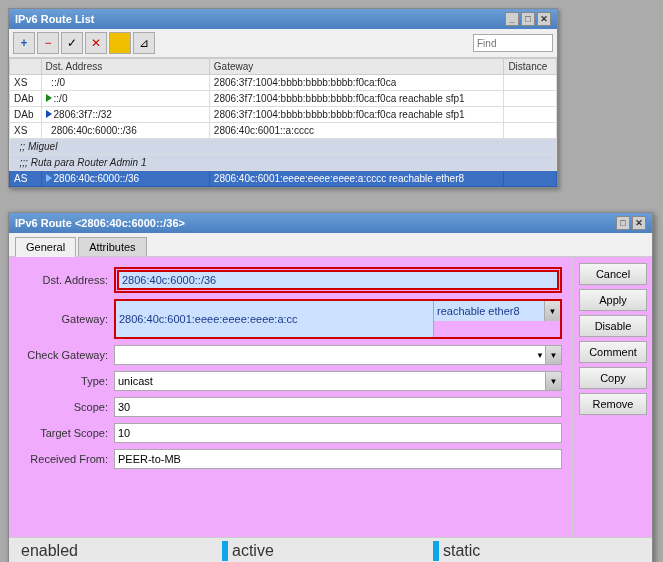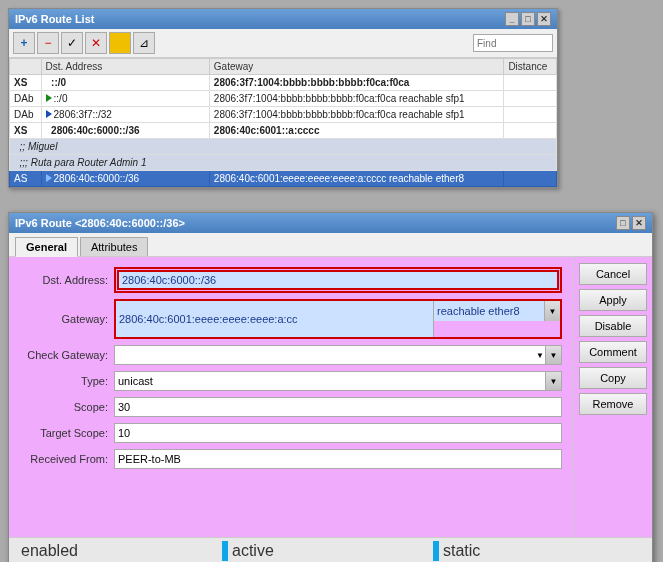--- a/index.html
+++ b/index.html
@@ -99,21 +99,21 @@
       font-size: 10px;
       color: #333;
     }
     .route-table td {
       border: 1px solid #ddd;
       padding: 2px 4px;
       font-size: 10px;
       color: #222;
       white-space: nowrap;
     }
-    .row-xs { background: white; font-weight: bold; }
+    .row-xs { background: white; }
     .row-dab { background: white; }
     .row-miguel { background: #d0d8e8; font-style: italic; color: #555; }
     .row-ruta { background: #d0d8e8; font-style: italic; color: #666; }
     .row-as-selected { background: #3a6fc4; color: white; margin-top: 24px; }
     .row-as-selected td { color: white; border-color: #2a5fb4; }
     .col-type { width: 30px; }
     .col-dst { width: 160px; }
     .col-gw { width: 280px; }
     .col-dist { width: 50px; }
 
@@ -146,21 +146,20 @@
       border-bottom: none;
       cursor: pointer;
       font-size: 11px;
       margin-right: 2px;
     }
     .tab.active {
       background: #f0f0f0;
       border-bottom: 1px solid #f0f0f0;
       margin-bottom: -1px;
       z-index: 1;
-      font-weight: bold;
     }
 
     
     .content-area {
       display: flex;
       height: 280px;
     }
     .form-panel {
       flex: 1;
       padding: 10px;

